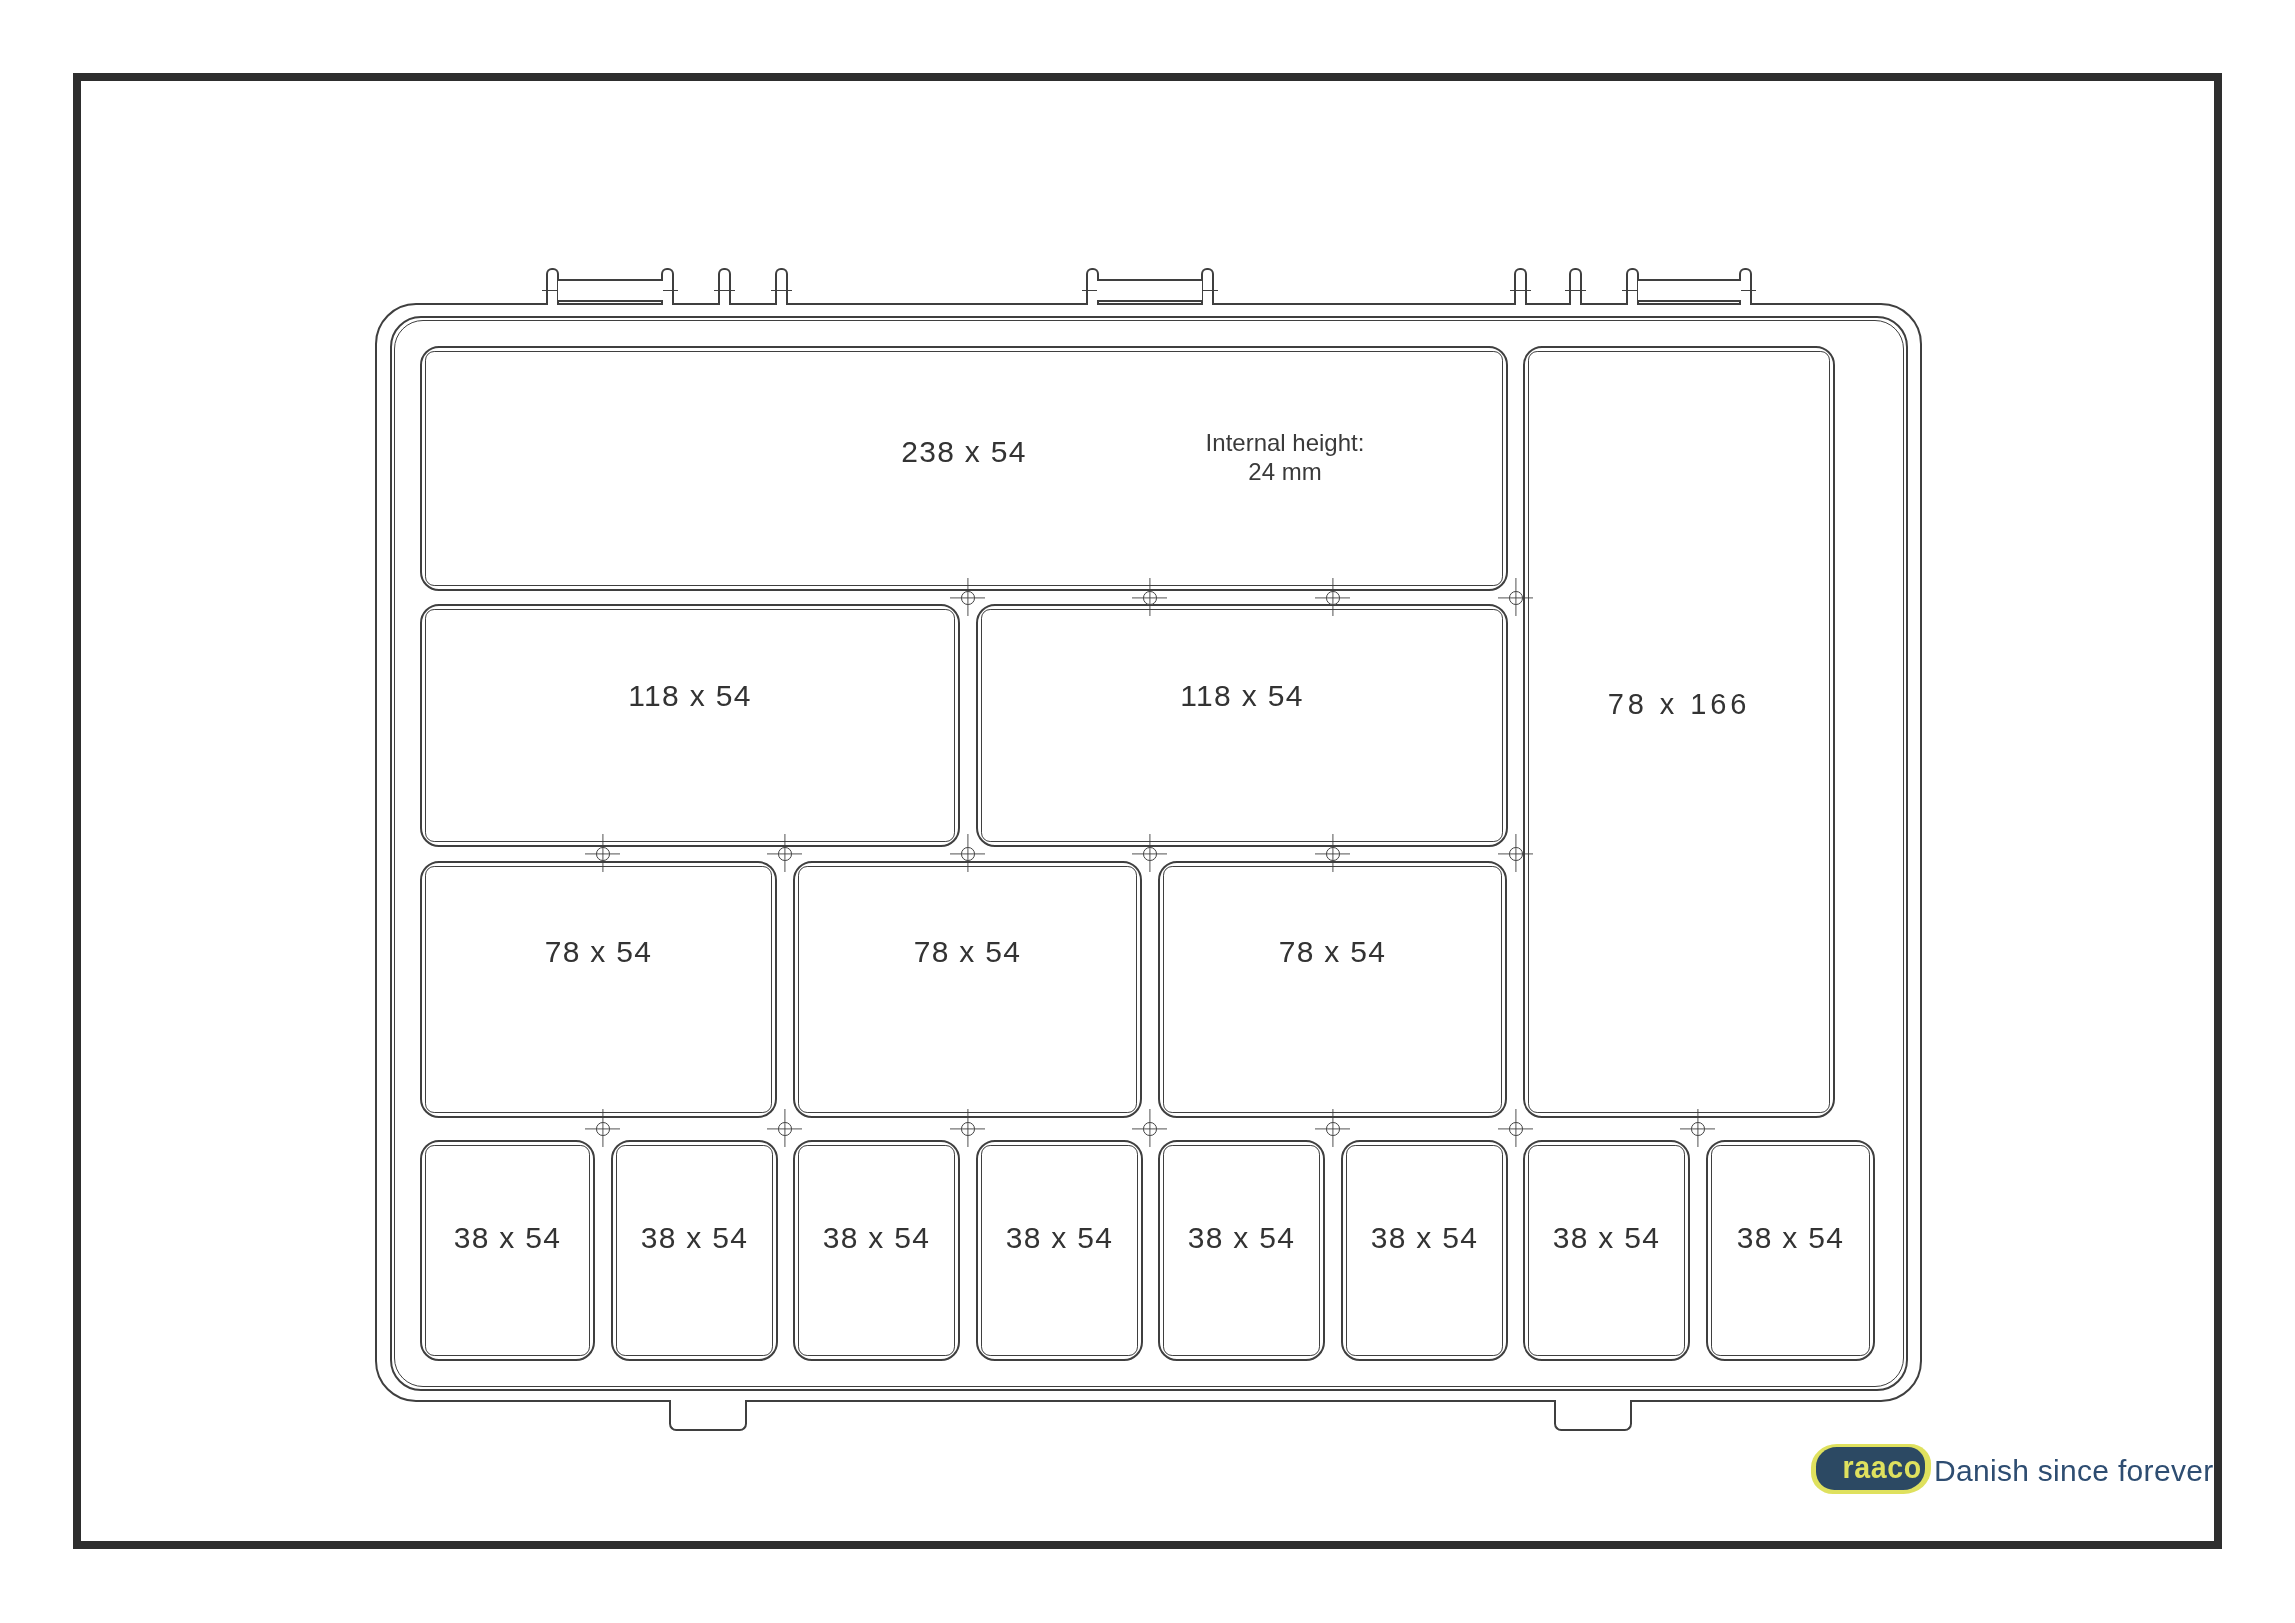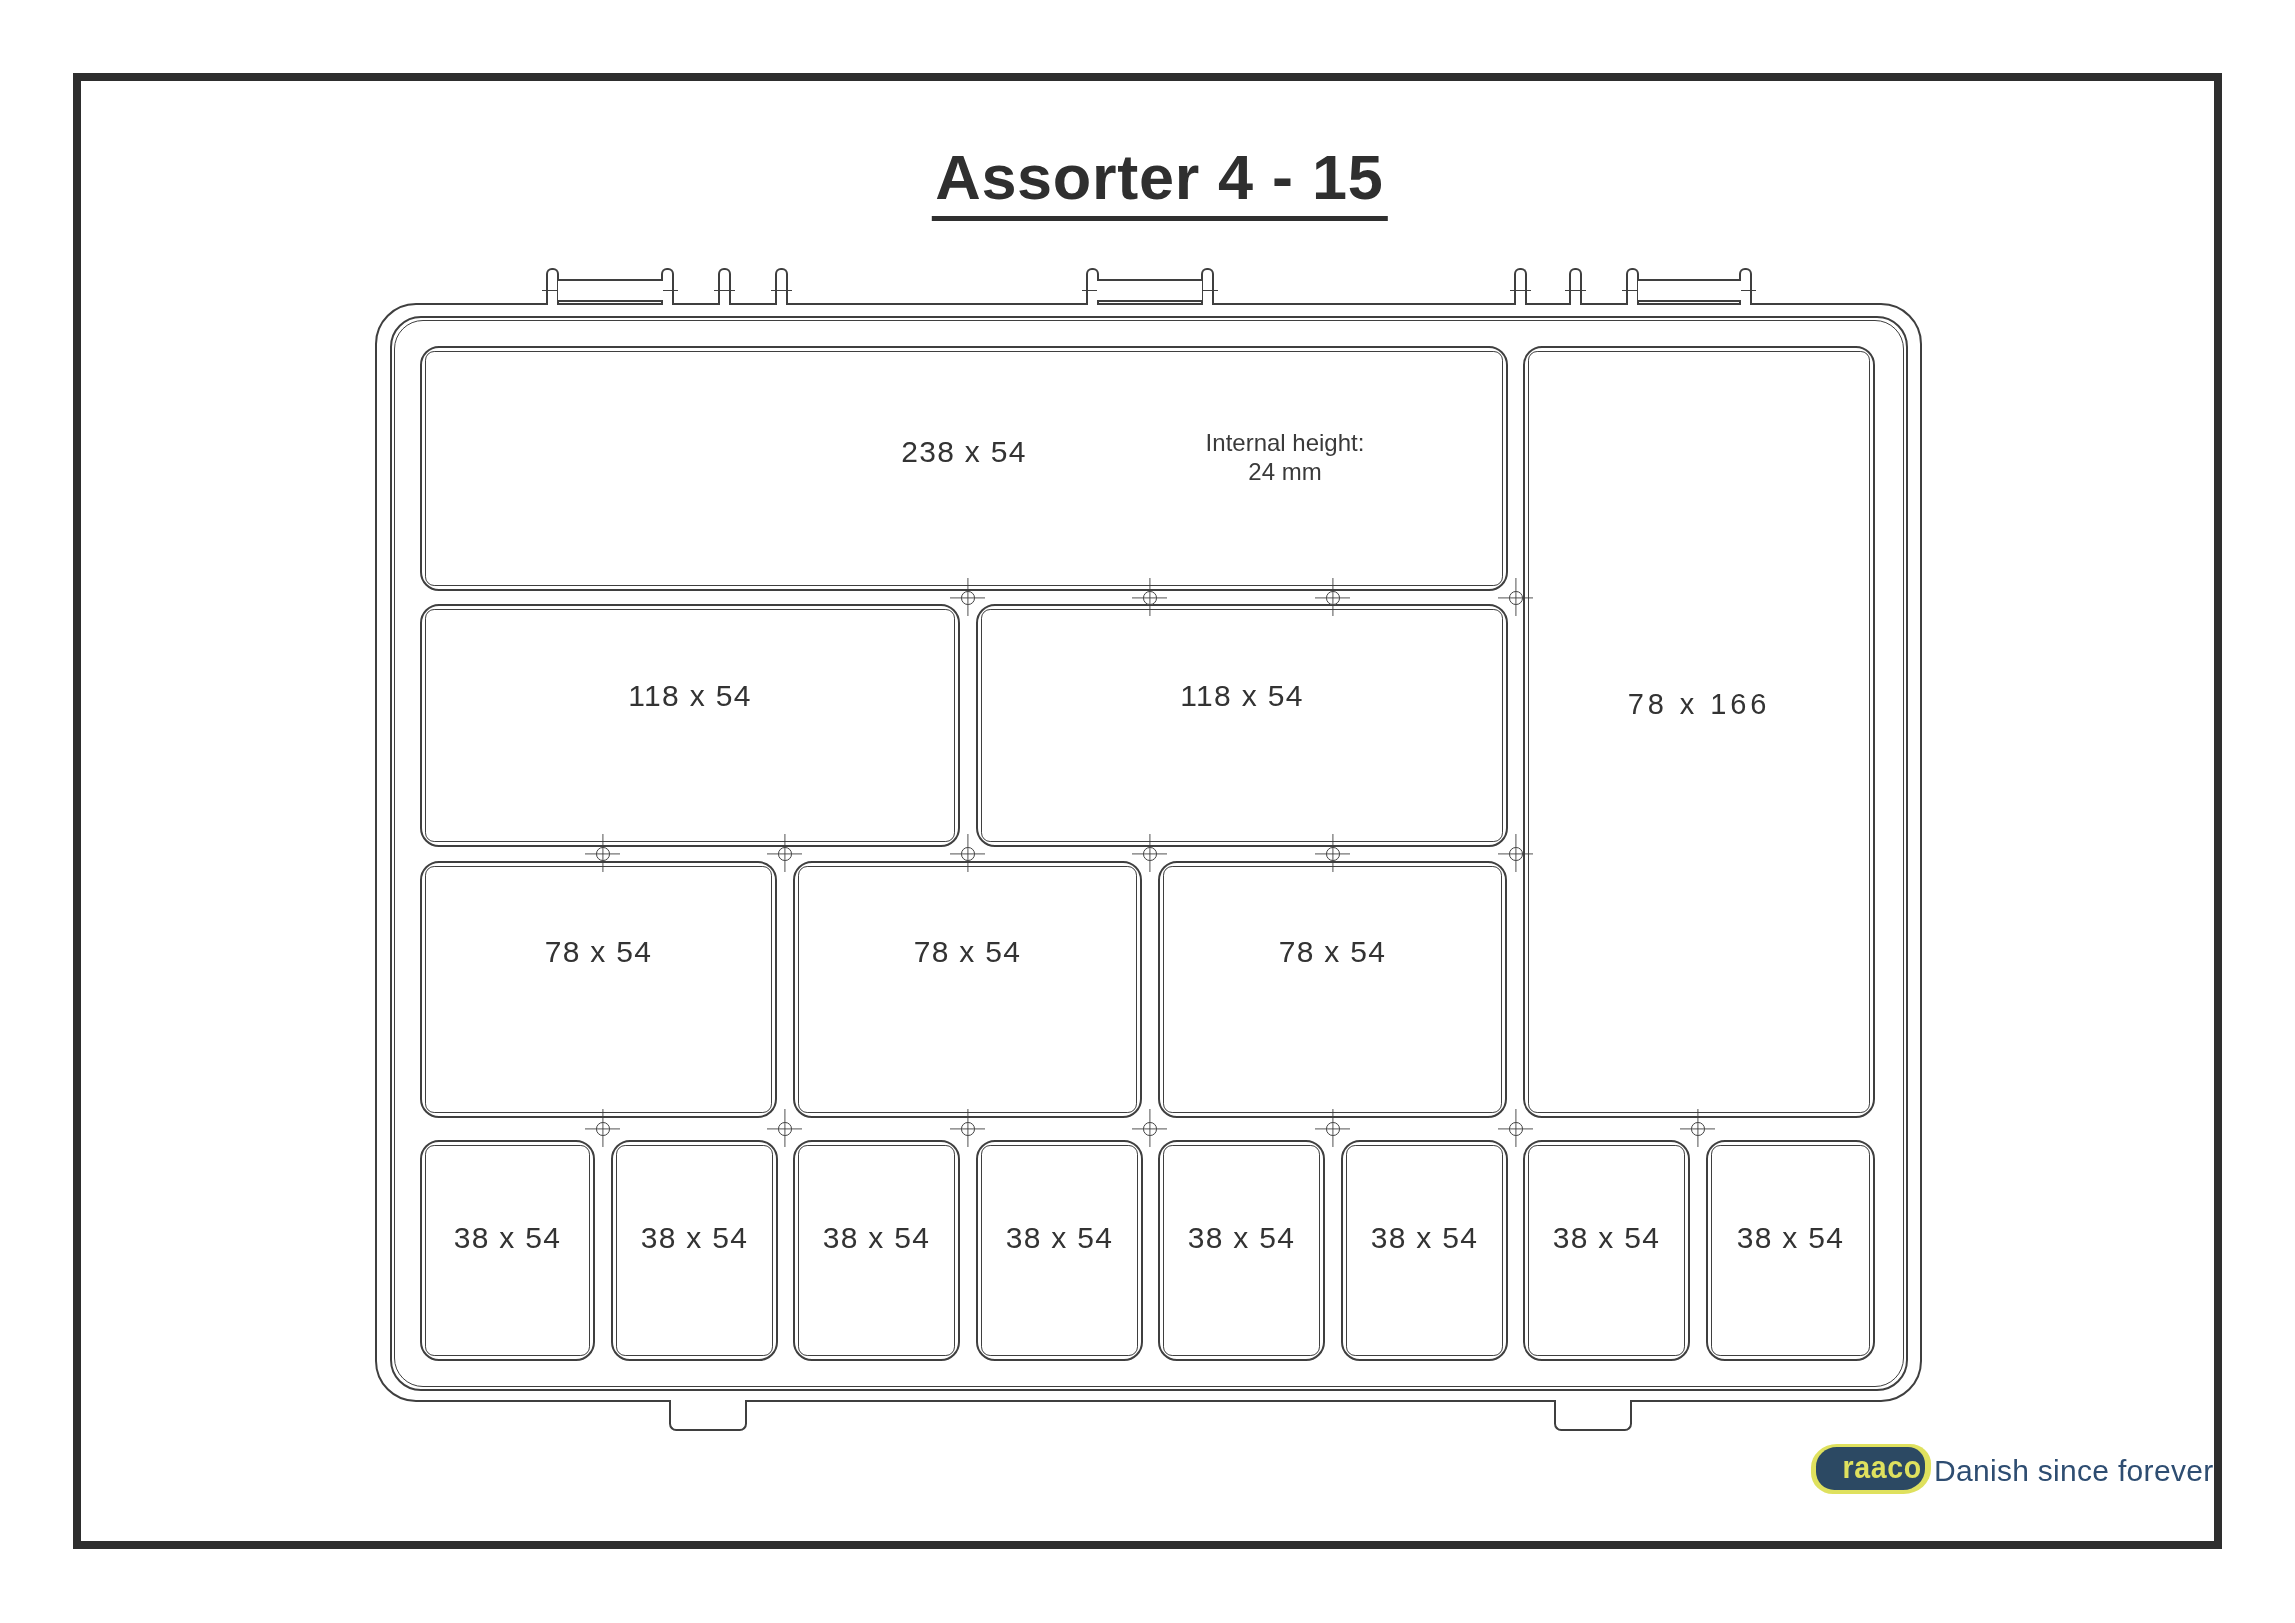--- a/index.html
+++ b/index.html
@@ -96,21 +96,20 @@
     position:absolute;left:1934px;top:1456px;font-size:30px;line-height:29px;
     color:var(--tagline,#2e4d71);letter-spacing:0.3px;white-space:nowrap;
   }
 </style>
 </head>
 <body>
 
 <div class="sheet">
   <div class="frame"></div>
 
-  <h1 class="title">Assorter 4 - 15</h1>
 
   <div class="case"></div>
   <div class="seam"></div>
 
   <div class="tab" style="left:546px"></div>
   <div class="tab" style="left:661px"></div>
   <div class="hbar" style="left:558px;width:105px"></div>
   <div class="tab" style="left:718px"></div>
   <div class="tab" style="left:775px"></div>
   <div class="tab" style="left:1086px"></div>
@@ -122,21 +121,21 @@
   <div class="tab" style="left:1739px"></div>
   <div class="hbar" style="left:1638px;width:103px"></div>
 
   <div class="foot" style="left:669px"></div>
   <div class="foot" style="left:1554px"></div>
 
   <div id="comps">
       <div class="comp" style="left: 420px; top: 346px; width: 1088px; height: 245px;">
         <span class="comp-label" style="top: 87px;">238 x 54</span>
       </div>
-      <div class="comp" style="left: 1523px; top: 346px; width: 352px; height: 772px;">
+      <div class="comp" style="left: 1523px; top: 346px; width: 312px; height: 772px;">
         <span class="comp-label sp" style="top: 339px;">78 x 166</span>
       </div>
       <div class="comp" style="left: 420px; top: 604px; width: 540px; height: 243px;">
         <span class="comp-label" style="top: 73px;">118 x 54</span>
       </div>
       <div class="comp" style="left: 976px; top: 604px; width: 532px; height: 243px;">
         <span class="comp-label" style="top: 73px;">118 x 54</span>
       </div>
       <div class="comp" style="left: 420px; top: 861px; width: 357px; height: 257px;">
         <span class="comp-label" style="top: 72px;">78 x 54</span>

